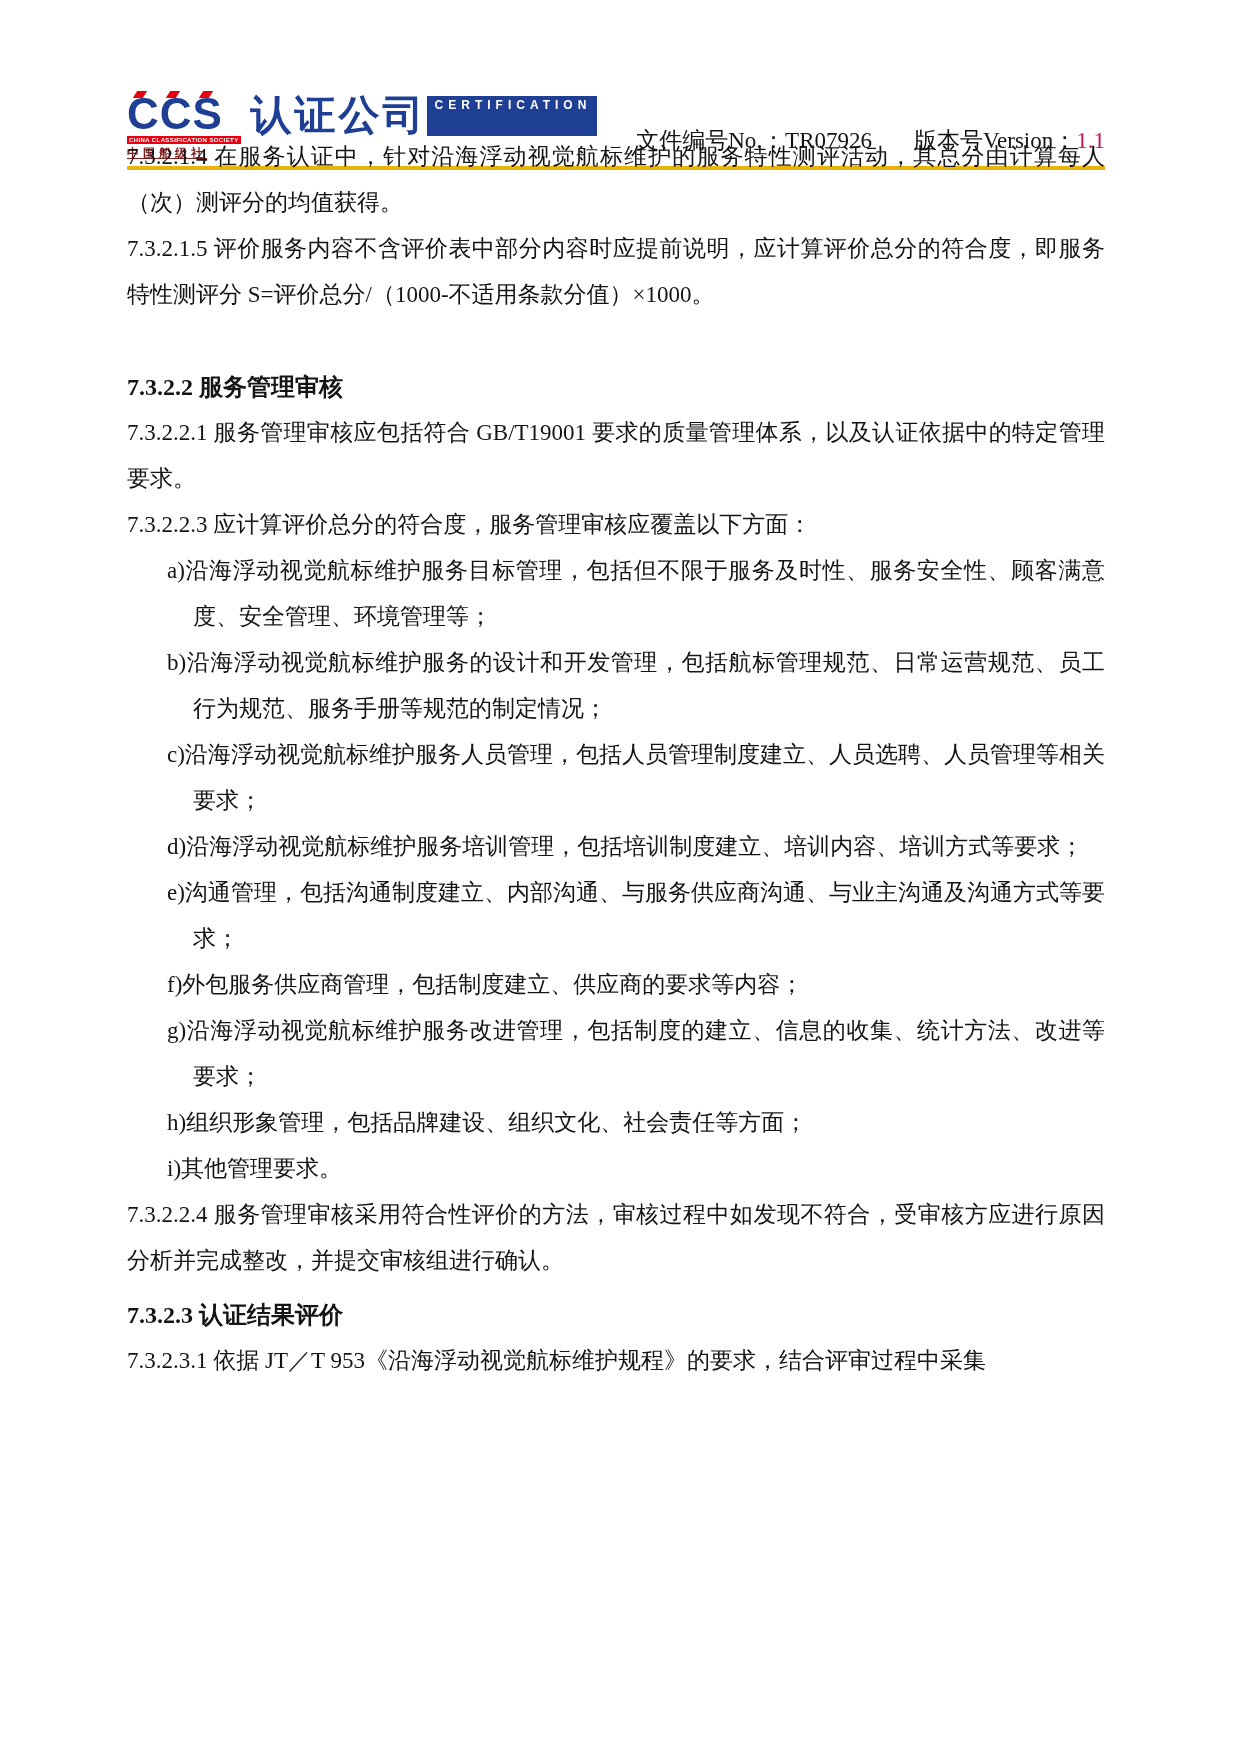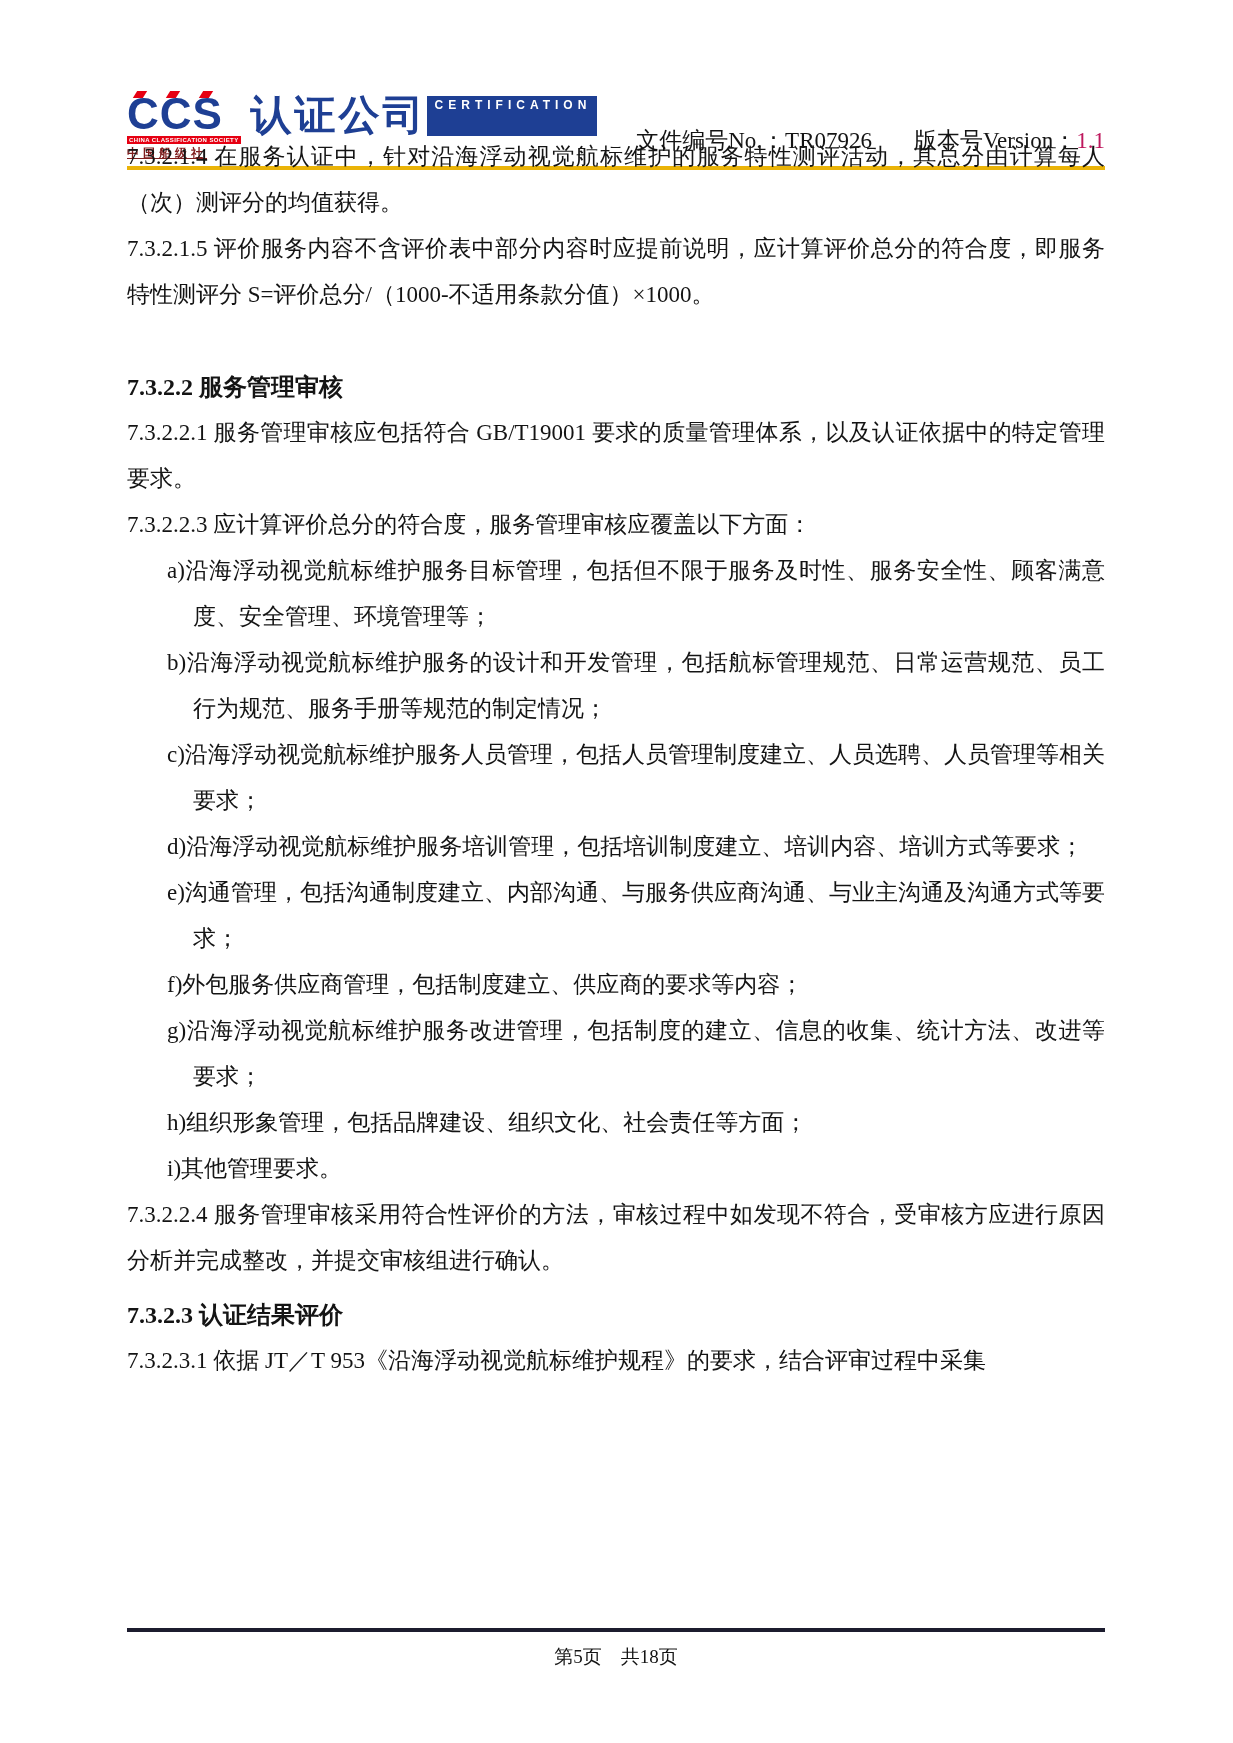--- a/index.html
+++ b/index.html
@@ -119,17 +119,14 @@
     <div class="list-item">e)沟通管理，包括沟通制度建立、内部沟通、与服务供应商沟通、与业主沟通及沟通方式等要求；</div>
     <div class="list-item">f)外包服务供应商管理，包括制度建立、供应商的要求等内容；</div>
     <div class="list-item">g)沿海浮动视觉航标维护服务改进管理，包括制度的建立、信息的收集、统计方法、改进等要求；</div>
     <div class="list-item">h)组织形象管理，包括品牌建设、组织文化、社会责任等方面；</div>
     <div class="list-item">i)其他管理要求。</div>
     <div class="para">7.3.2.2.4 服务管理审核采用符合性评价的方法，审核过程中如发现不符合，受审核方应进行原因分析并完成整改，并提交审核组进行确认。</div>
     <div class="heading gap-small">7.3.2.3 认证结果评价</div>
     <div class="para">7.3.2.3.1 依据 JT／T 953《沿海浮动视觉航标维护规程》的要求，结合评审过程中采集</div>
   </div>
 
-  <div class="footer">
-    <span>第5页　共18页</span>
-  </div>
 
 </div>
 
 </body></html>

